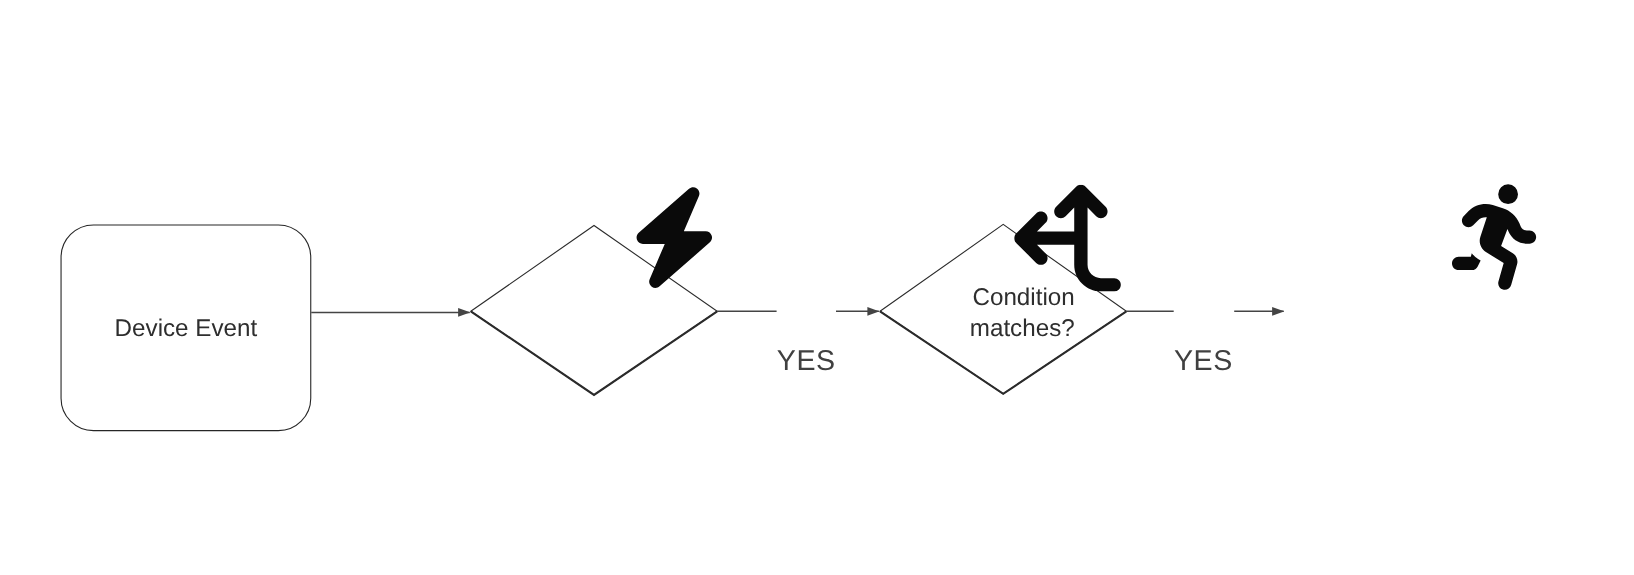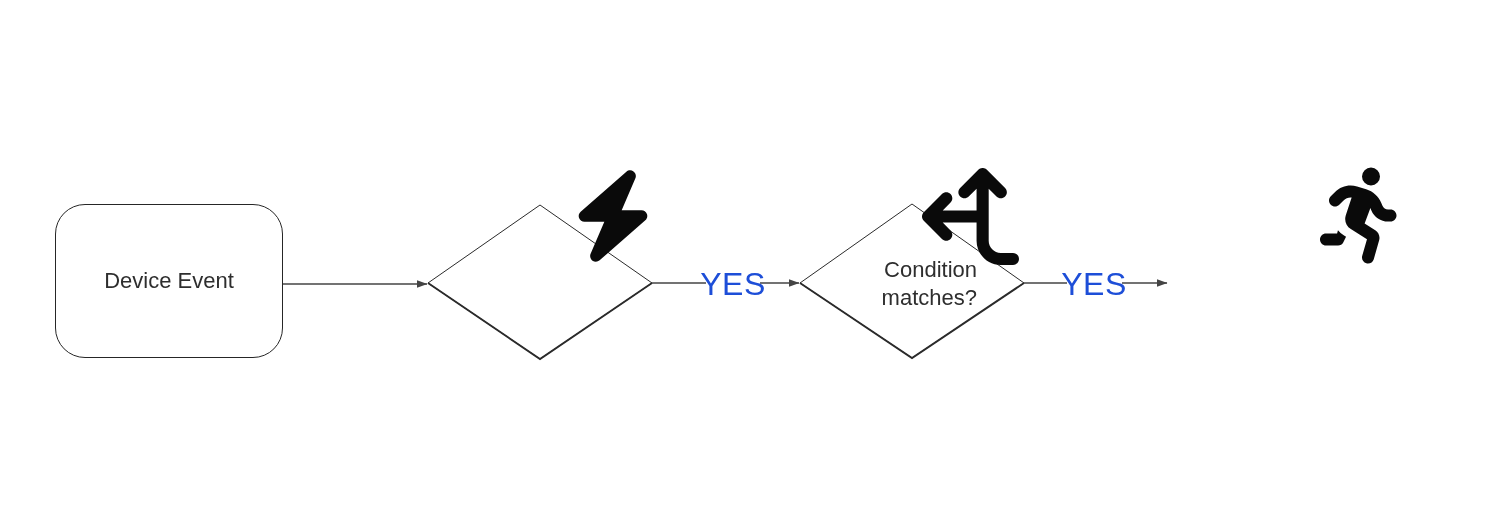--- a/index.html
+++ b/index.html
@@ -35,24 +35,25 @@
     align-items: center;
     justify-content: center;
     text-align: center;
     color: #2e2e2e;
     font-size: 22px;
     line-height: 28px;
   }
   .edge-label {
     position: absolute;
     transform: translate(-50%, -50%);
-    color: #1d4ed8;
-    font-size: 32px;
+    color: #404040;
+    font-size: 26px;
     letter-spacing: 0.5px;
     background: transparent;
+    margin-top: 44px;
   }
   .icon { position: absolute; }
   .icon path, .icon circle { fill: #0a0a0a; }
 </style>
 </head>
 <body>
 
 <div class="canvas">
 
   <svg class="layer" width="1485" height="523" viewBox="0 0 1485 523">
@@ -74,21 +75,21 @@
 
     <g stroke="#444444" stroke-width="1.4" fill="none">
       <line x1="283" y1="284" x2="427" y2="284" marker-end="url(#arrowhead)"></line>
       <line x1="652" y1="283" x2="706" y2="283"></line>
       <line x1="760" y1="283" x2="799" y2="283" marker-end="url(#arrowhead)"></line>
       <line x1="1024" y1="283" x2="1067" y2="283"></line>
       <line x1="1122" y1="283" x2="1167" y2="283" marker-end="url(#arrowhead)"></line>
     </g>
   </svg>
 
-  <div class="rounded-node" style="left:55px; top:204px; width:228px; height:154px;">
+  <div class="rounded-node" style="left:55px; top:204px; width:228px; height:188px;">
     <div class="node-text">Device Event</div>
   </div>
 
 
 
   <div class="diamond-label" style="left:847px; top:248px; width:130px; height:72px;text-align:right;">Condition matches?</div>
 
   <div class="edge-label" style="left:733px; top:284px;">YES</div>
 
   <div class="edge-label" style="left:1094px; top:284px;">YES</div>

